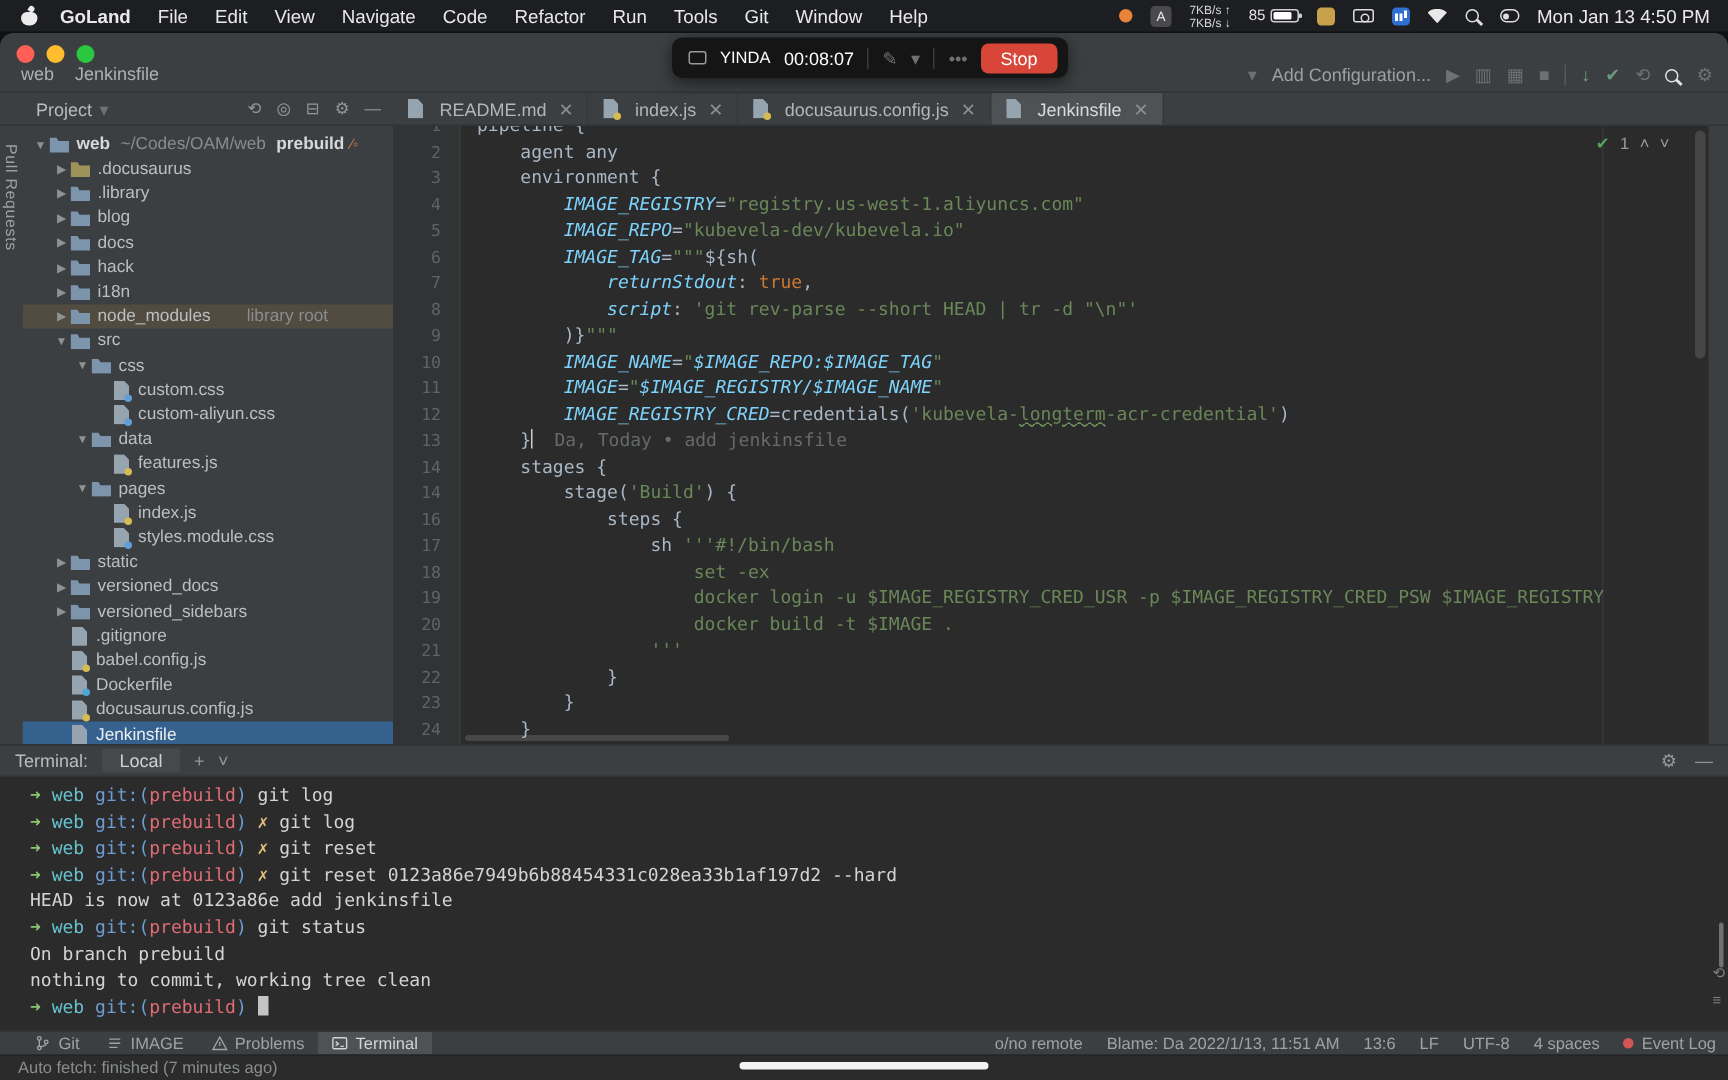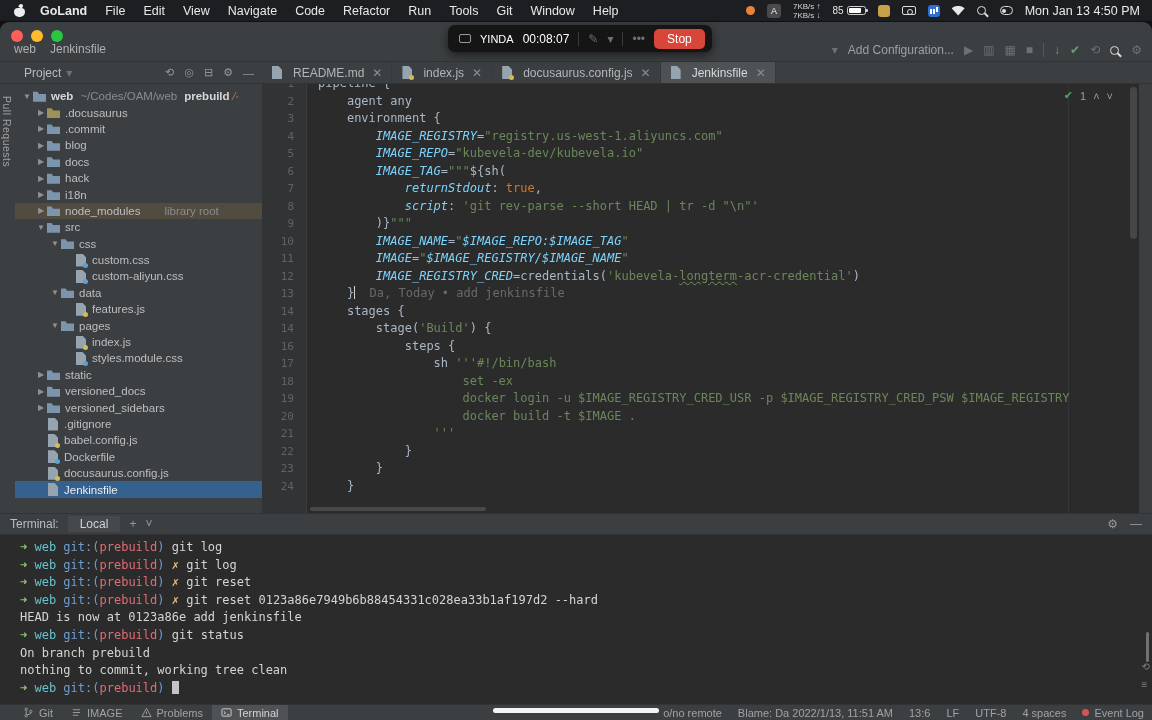--- a/index.html
+++ b/index.html
@@ -244,21 +244,21 @@
           <span class="tdeco">⁄◦</span>
         </div>
         <div class="trow" style="padding-left: 20px;">
           <span class="chev">▶</span>
           <span class="fold ex"></span>
           <span class="tl-label">.docusaurus</span>
         </div>
         <div class="trow" style="padding-left: 20px;">
           <span class="chev">▶</span>
           <span class="fold"></span>
-          <span class="tl-label">.commit</span>
+          <span class="tl-label">.library</span>
         </div>
         <div class="trow" style="padding-left: 20px;">
           <span class="chev">▶</span>
           <span class="fold"></span>
           <span class="tl-label">blog</span>
         </div>
         <div class="trow" style="padding-left: 20px;">
           <span class="chev">▶</span>
           <span class="fold"></span>
           <span class="tl-label">docs</span>
@@ -580,15 +580,18 @@
       <span>LF</span>
       <span>UTF-8</span>
       <span>4 spaces</span>
       <span class="evlog">
         <span class="evdot"></span>
         <span>Event Log</span>
       </span>
     </div>
   </div>
 
+  <div class="footer">
+    <span>Auto fetch: finished (7 minutes ago)</span>
+  </div>
 </div>
 
 <div class="home-indicator"></div>
 
 </body></html>

